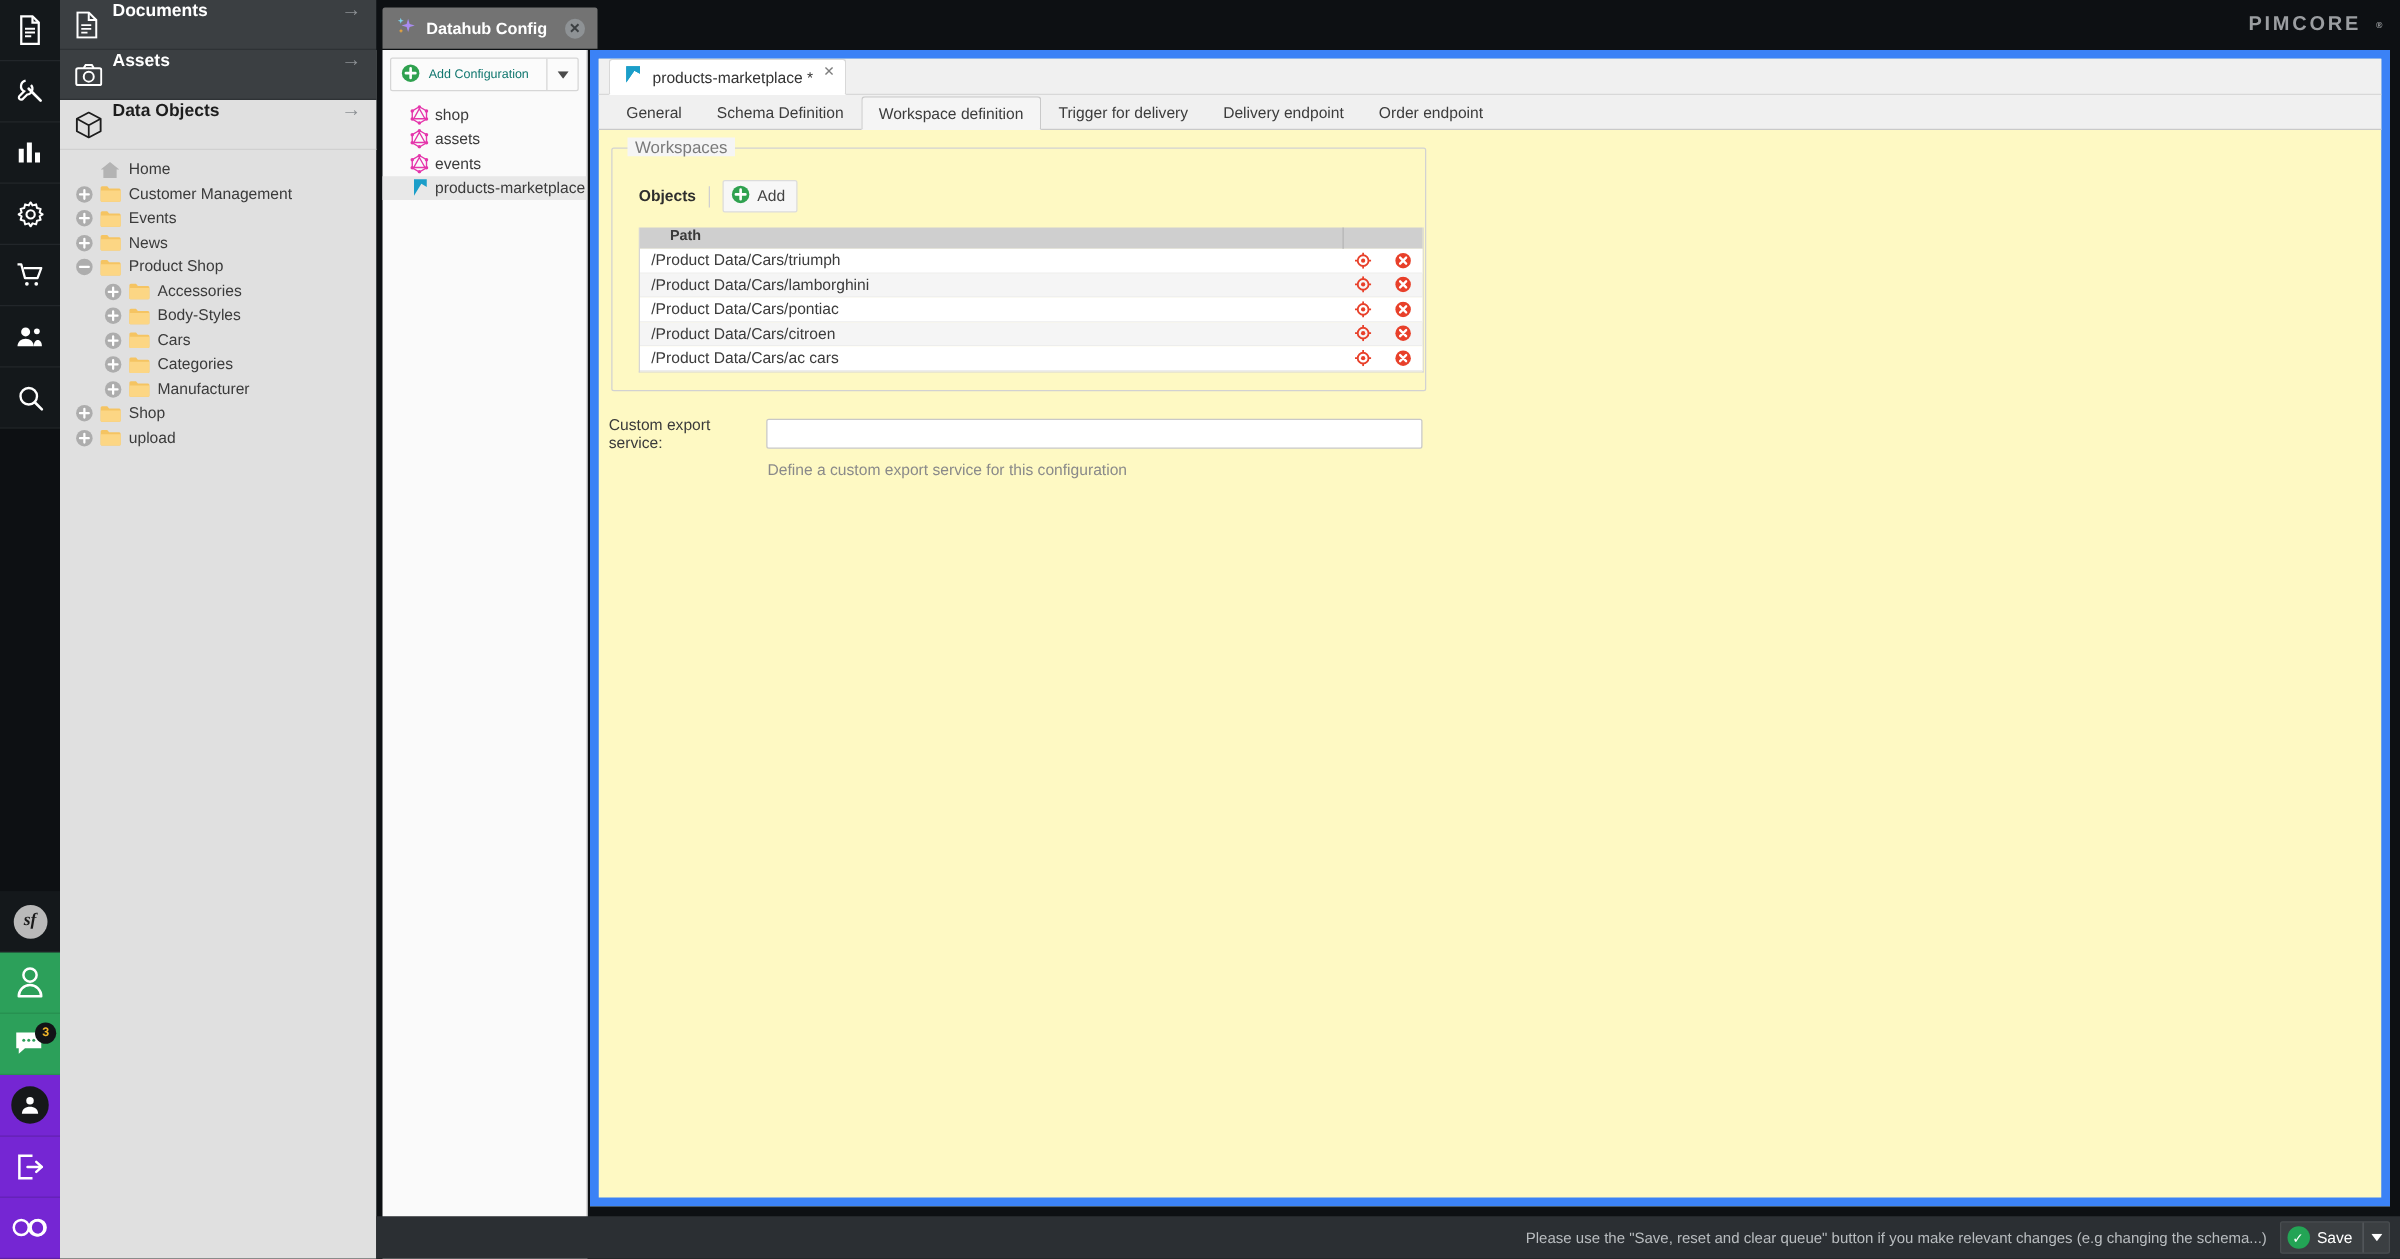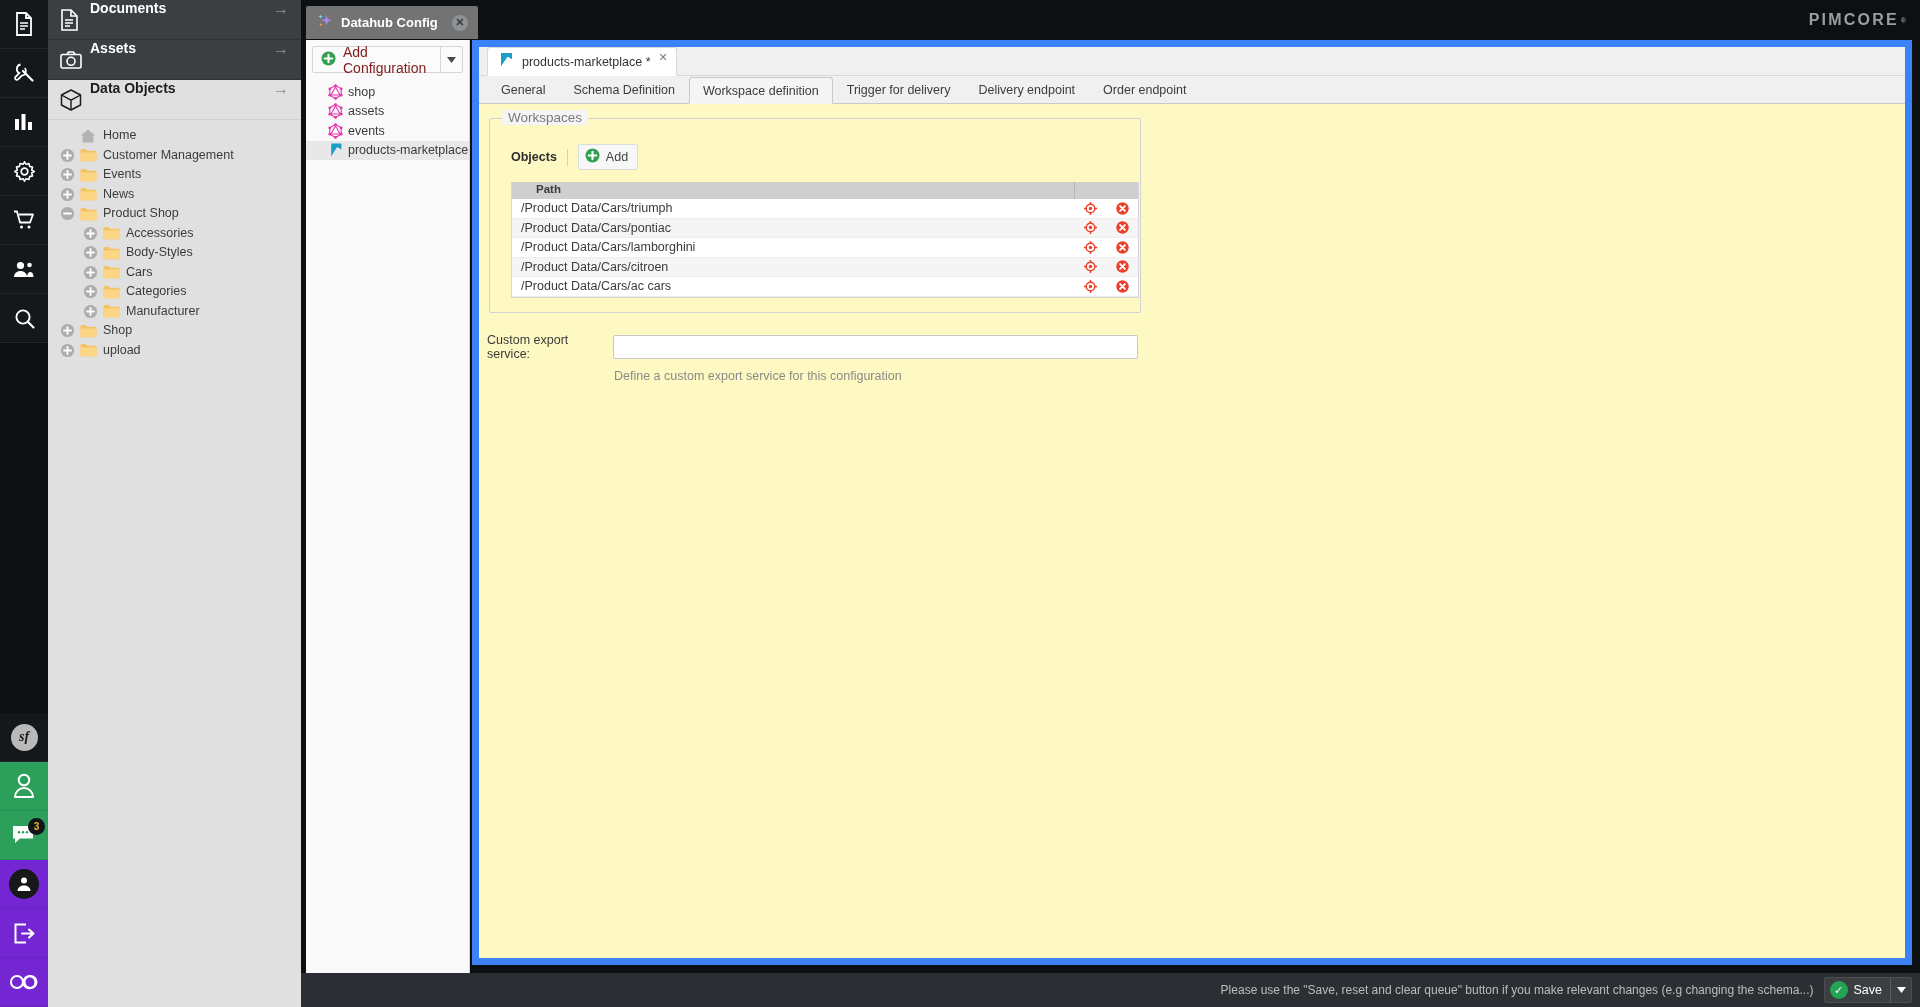--- a/index.html
+++ b/index.html
@@ -83,21 +83,21 @@
 
   
   .topbar {
     position: absolute; left: 301px; top: 0; right: 0; height: 40px;
     background: #0d1013;
   }
   .pim-logo {
     position: absolute; right: 14px; top: 11px;
     color: #9b9ea1; font-size: 16px; letter-spacing: 2.2px;
     font-weight: bold;
-    display: flex; align-items: center; gap: 2px;
+    display: flex; align-items: center; gap: 12px;
   }
   .pim-logo .reg { font-size: 7px; vertical-align: super; letter-spacing: 0; }
 
   .apptab {
     position: absolute; left: 306px; top: 6px; height: 33px;
     background: #737373; color: #ffffff;
     display: flex; align-items: center; gap: 8px;
     padding: 0 10px 0 11px; border-radius: 2px 2px 0 0;
     font-weight: bold; font-size: 13px;
   }
@@ -112,21 +112,21 @@
   .configcol {
     position: absolute; left: 306px; top: 40px; width: 164px; bottom: 27px;
     background: #fafafa; border-right: 1px solid #d5d5d5;
   }
   .addconf {
     display: flex; align-items: center; height: 27px;
     margin: 6px 6px 0 6px; border: 1px solid #d6d6d6; background: #fbfbfb;
     border-radius: 2px;
   }
   .addconf .plus { margin: 0 7px 0 8px; }
-  .addconf .aclabel { flex: 1 1 auto; color: #7f1d1d; font-size: 14px; }
+  .addconf .aclabel { flex: 1 1 auto; color: #0f766e; font-size: 10px; }
   .addconf .split { width: 1px; align-self: stretch; background: #d6d6d6; }
   .addconf .caret { width: 24px; display: flex; align-items: center; justify-content: center; }
 
   .conflist { padding-top: 9px; }
   .confitem {
     display: flex; align-items: center; height: 19.5px; padding-left: 22px;
     font-size: 12.5px; color: #3b3b3b;
   }
   .confitem.selected { background: #e8e8e8; }
   .confitem .ci { width: 20px; display: flex; align-items: center; }
@@ -714,37 +714,37 @@
                   </svg>
                 </span>
                 <span class="cact">
                   <svg width="13" height="13" viewBox="0 0 13 13">
                     <circle cx="6.5" cy="6.5" r="6.2" fill="#e8402a"></circle>
                     <path d="M4.1 4.1 8.9 8.9M8.9 4.1 4.1 8.9" stroke="#fff" stroke-width="1.9" stroke-linecap="round"></path>
                   </svg>
                 </span>
               </div>
               <div class="grid-row">
-                <span class="cpath">/Product Data/Cars/pontiac</span>
+                <span class="cpath">/Product Data/Cars/lamborghini</span>
                 <span class="cact">
                   <svg width="13" height="13" viewBox="0 0 13 13">
                     <circle cx="6.5" cy="6.5" r="4.3" fill="none" stroke="#e8402a" stroke-width="1.5"></circle>
                     <circle cx="6.5" cy="6.5" r="1.7" fill="#e8402a"></circle>
                     <path d="M6.5 0v2M6.5 11v2M0 6.5h2M11 6.5h2" stroke="#e8402a" stroke-width="1.4"></path>
                   </svg>
                 </span>
                 <span class="cact">
                   <svg width="13" height="13" viewBox="0 0 13 13">
                     <circle cx="6.5" cy="6.5" r="6.2" fill="#e8402a"></circle>
                     <path d="M4.1 4.1 8.9 8.9M8.9 4.1 4.1 8.9" stroke="#fff" stroke-width="1.9" stroke-linecap="round"></path>
                   </svg>
                 </span>
               </div>
               <div class="grid-row">
-                <span class="cpath">/Product Data/Cars/lamborghini</span>
+                <span class="cpath">/Product Data/Cars/pontiac</span>
                 <span class="cact">
                   <svg width="13" height="13" viewBox="0 0 13 13">
                     <circle cx="6.5" cy="6.5" r="4.3" fill="none" stroke="#e8402a" stroke-width="1.5"></circle>
                     <circle cx="6.5" cy="6.5" r="1.7" fill="#e8402a"></circle>
                     <path d="M6.5 0v2M6.5 11v2M0 6.5h2M11 6.5h2" stroke="#e8402a" stroke-width="1.4"></path>
                   </svg>
                 </span>
                 <span class="cact">
                   <svg width="13" height="13" viewBox="0 0 13 13">
                     <circle cx="6.5" cy="6.5" r="6.2" fill="#e8402a"></circle>

